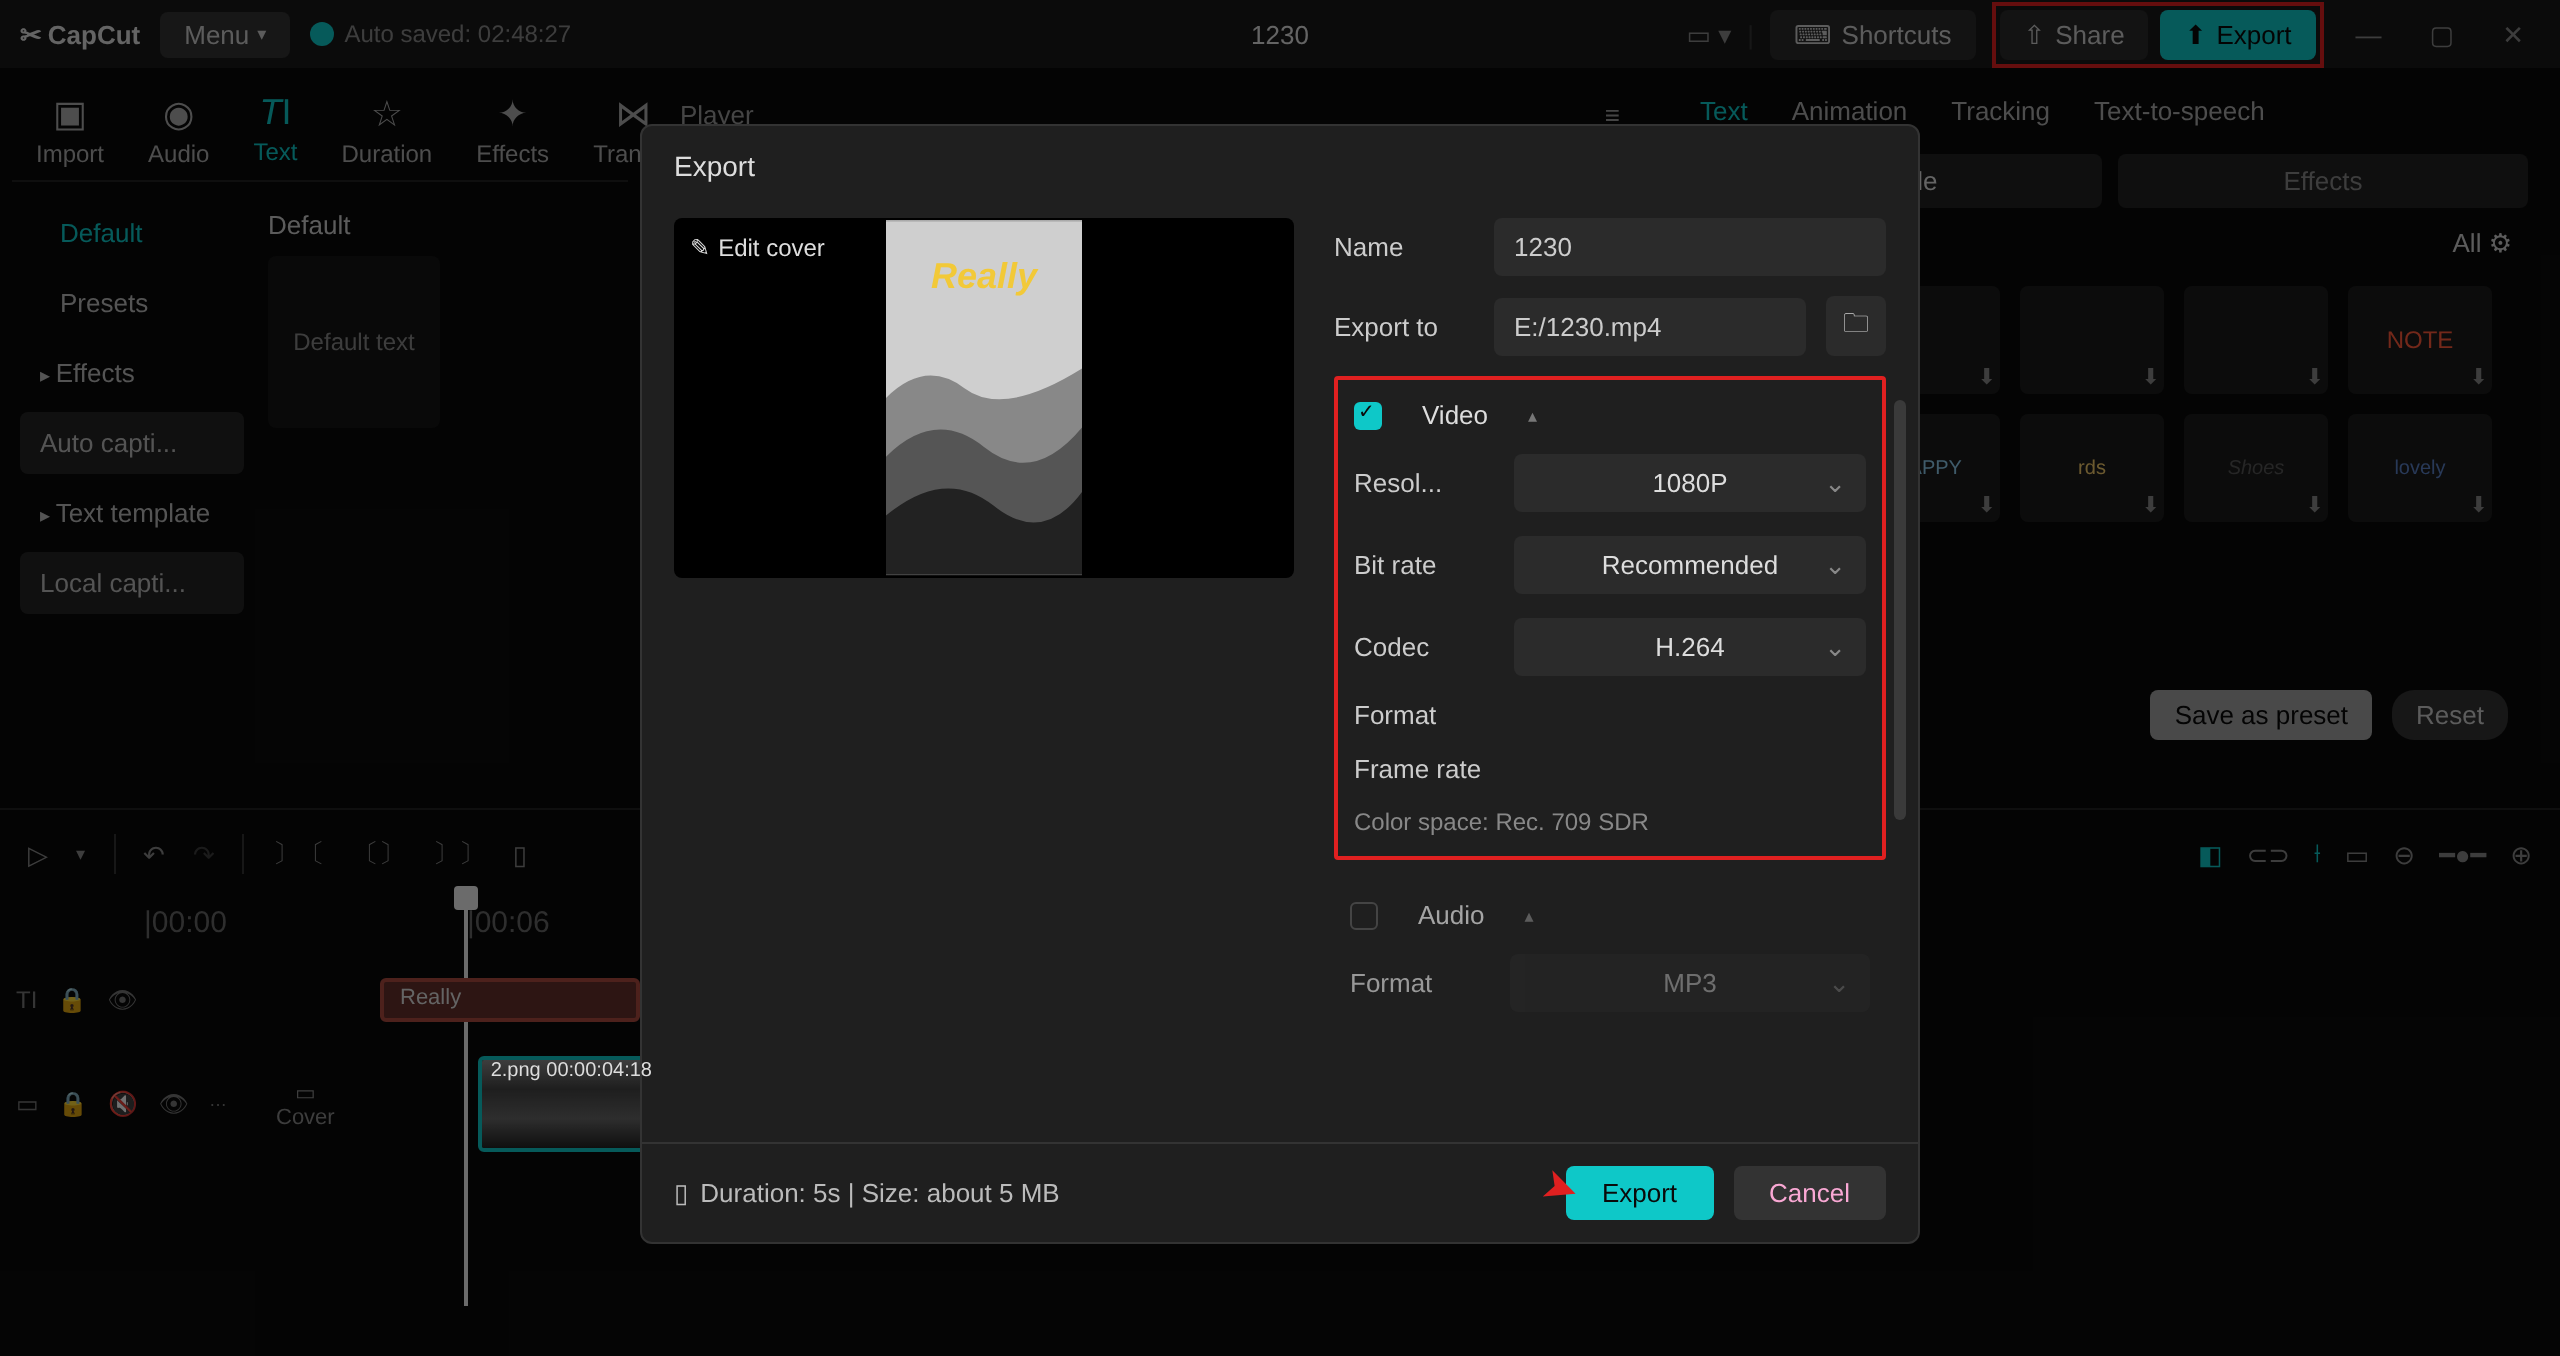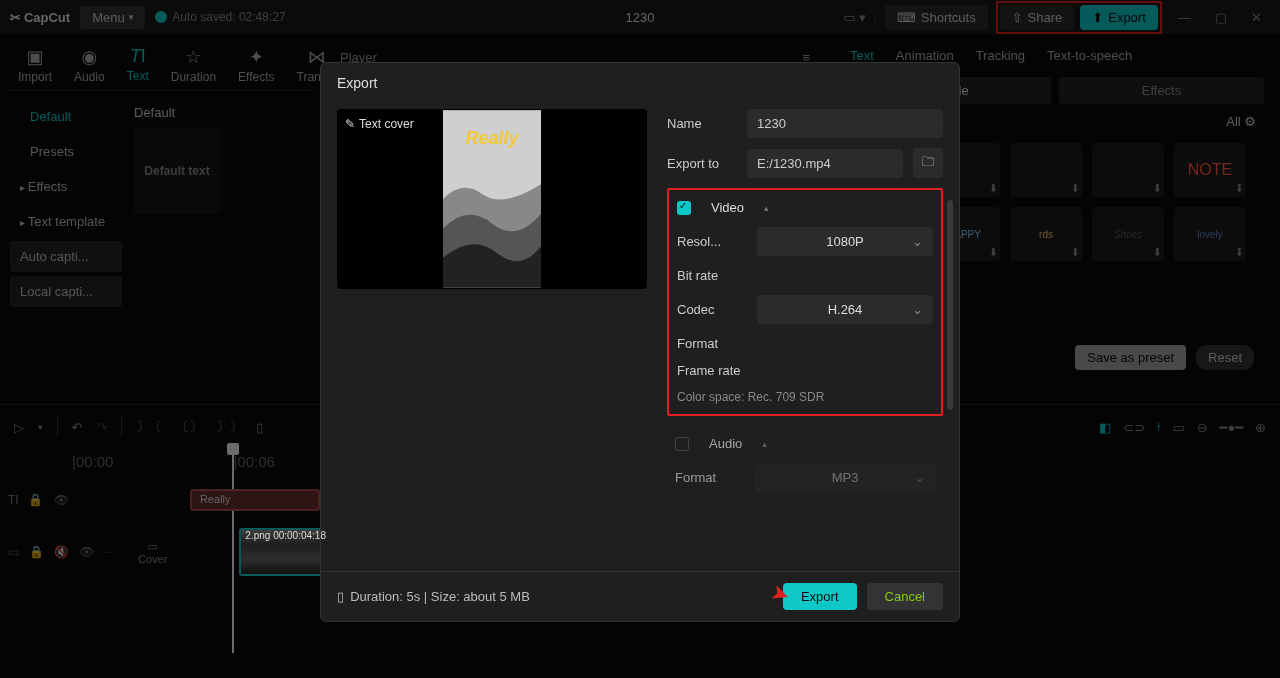--- a/index.html
+++ b/index.html
@@ -26,21 +26,21 @@
 .import-tab.active { color: #0ec8c8; }
 .import-tab-icon { font-size: 18px; }
 .left-side { display: flex; margin-top: 6px; }
 .left-nav { width: 120px; display: flex; flex-direction: column; gap: 4px; padding: 4px; }
 .left-nav-item { padding: 8px 10px; border-radius: 4px; color: #bbb; cursor: pointer; white-space: nowrap; overflow: hidden; text-overflow: ellipsis; }
 .left-nav-item.active { color: #0ec8c8; }
 .left-nav-item.caret::before { content: "▸ "; font-size: 10px; }
 .left-nav-item.bg { background: #252525; }
 .left-preview { flex: 1; padding: 8px; }
 .left-head { color: #ccc; margin-bottom: 8px; }
-.default-card { width: 86px; height: 86px; background: #151515; border-radius: 4px; display: flex; align-items: center; justify-content: center; font-size: 12px; color: #888; font-weight: bold; }
+.default-card { width: 86px; height: 86px; background: #151515; border-radius: 4px; display: flex; align-items: center; justify-content: center; font-size: 12px; color: #888; }
 
 
 .player-area { flex: 1; padding: 10px; }
 .player-header { display: flex; justify-content: space-between; color: #999; padding: 6px 10px; }
 
 
 .props-panel { width: 450px; padding: 6px; }
 .props-tabs { display: flex; gap: 22px; padding: 8px 14px; }
 .props-tab { color: #aaa; cursor: pointer; }
 .props-tab.active { color: #0ec8c8; }
@@ -97,21 +97,21 @@
 .chk { width: 14px; height: 14px; background: #0ec8c8; border-radius: 3px; display: inline-block; position: relative; }
 .chk::after { content: "✓"; color: #0a0a0a; font-size: 10px; position: absolute; top: -1px; left: 2px; }
 .chk-off { width: 14px; height: 14px; border: 1px solid #555; border-radius: 3px; display: inline-block; }
 .colorspace { color: #888; font-size: 12px; }
 .scroll-ind { position: absolute; right: -12px; top: 10px; width: 6px; height: 210px; background: #3a3a3a; border-radius: 3px; }
 .audio-section { padding: 10px 8px; display: flex; flex-direction: column; gap: 12px; opacity: 0.7; }
 .modal-footer { height: 50px; border-top: 1px solid #333; display: flex; align-items: center; padding: 0 16px; gap: 12px; }
 .duration-info { color: #bbb; font-size: 13px; display: flex; align-items: center; gap: 6px; }
 .footer-btns { margin-left: auto; display: flex; gap: 10px; align-items: center; }
 .confirm-export { background: #0ec8c8; color: #0a0a0a; padding: 6px 18px; border-radius: 4px; cursor: pointer; font-weight: 500; }
-.cancel-btn { background: #333; color: #84cc16; padding: 6px 18px; border-radius: 4px; cursor: pointer; }
+.cancel-btn { background: #333; color: #f9a8d4; padding: 6px 18px; border-radius: 4px; cursor: pointer; }
 .arrow-annot { position: absolute; right: 170px; bottom: 14px; color: #e02020; font-size: 22px; transform: rotate(20deg); }
 svg.mountain { width: 100%; height: 100%; }
 </style>
 </head>
 <body>
 
 <div class="topbar">
   <div class="logo">✂ <span>CapCut</span></div>
   <div class="menu-btn">
       <span>Menu</span> 
@@ -163,22 +163,22 @@
       <div class="import-tab">
           <span class="import-tab-icon">⋈</span>
           <span>Trans...</span>
         </div>
     </div>
     <div class="left-side">
       <div class="left-nav">
         <div class="left-nav-item active" style="padding-left:20px">Default</div>
         <div class="left-nav-item" style="padding-left:20px">Presets</div>
         <div class="left-nav-item caret">Effects</div>
+        <div class="left-nav-item bg">Auto capti...</div>
         <div class="left-nav-item caret">Text template</div>
-        <div class="left-nav-item bg">Auto capti...</div>
         <div class="left-nav-item bg">Local capti...</div>
       </div>
       <div class="left-preview">
         <div class="left-head">Default</div>
         <div class="default-card">
             <span>Default text</span>
           </div>
       </div>
     </div>
   </div>
@@ -209,21 +209,21 @@
       <div class="bubble-item">
           <span class="dl-icon">⬇</span>
         </div>
       <div class="bubble-item">
           <span class="dl-icon">⬇</span>
         </div>
       <div class="bubble-item">
           <span class="dl-icon">⬇</span>
         </div>
       <div class="bubble-item">
-          <span style="color:#ff5a3a;font-size:16px">NOTE</span>
+          <span style="color:#ff5a3a;font-size:12px">NOTE</span>
           <span class="dl-icon">⬇</span>
         </div>
       <div class="bubble-item">
           <span style="color:#f0c03a">☁</span>
           <span class="dl-icon">⬇</span>
         </div>
       <div class="bubble-item">
           <span style="color:#8cc9ea;font-size:10px">HAPPY</span>
           <span class="dl-icon">⬇</span>
         </div>
@@ -309,21 +309,21 @@
   </div>
 </div>
 
 <div class="modal-backdrop"></div>
 
 <div class="export-modal">
   <div class="modal-title">Export</div>
   <div class="modal-body">
     <div class="cover-area">
       <div class="cover-box">
-        <div class="edit-cover">✎ <span>Text cover</span></div>
+        <div class="edit-cover">✎ <span>Edit cover</span></div>
         <div class="cover-img">
           <svg class="mountain" viewBox="0 0 100 180">
             <rect width="100" height="180" fill="#cfcfcf"></rect>
             <path d="M0 90 Q20 70 40 85 T100 75 L100 180 L0 180 Z" fill="#888"></path>
             <path d="M0 120 Q25 95 50 115 T100 105 L100 180 L0 180 Z" fill="#555"></path>
             <path d="M0 150 Q30 125 55 145 T100 138 L100 180 L0 180 Z" fill="#222"></path>
           </svg>
           <div class="cover-text">Really</div>
         </div>
       </div>
@@ -345,20 +345,21 @@
             <span class="chk"></span>
             <span>Video</span> 
             <span style="font-size:9px;color:#777">▴</span>
           </div>
         <div class="form-row">
           <div class="form-label">Resol...</div>
           <div class="form-select">1080P</div>
         </div>
         <div class="form-row">
           <div class="form-label">Bit rate</div>
+          <div class="form-select">Recommended</div>
         </div>
         <div class="form-row">
           <div class="form-label">Codec</div>
           <div class="form-select">H.264</div>
         </div>
         <div class="form-row">
           <div class="form-label">Format</div>
         </div>
         <div class="form-row">
           <div class="form-label">Frame rate</div>

